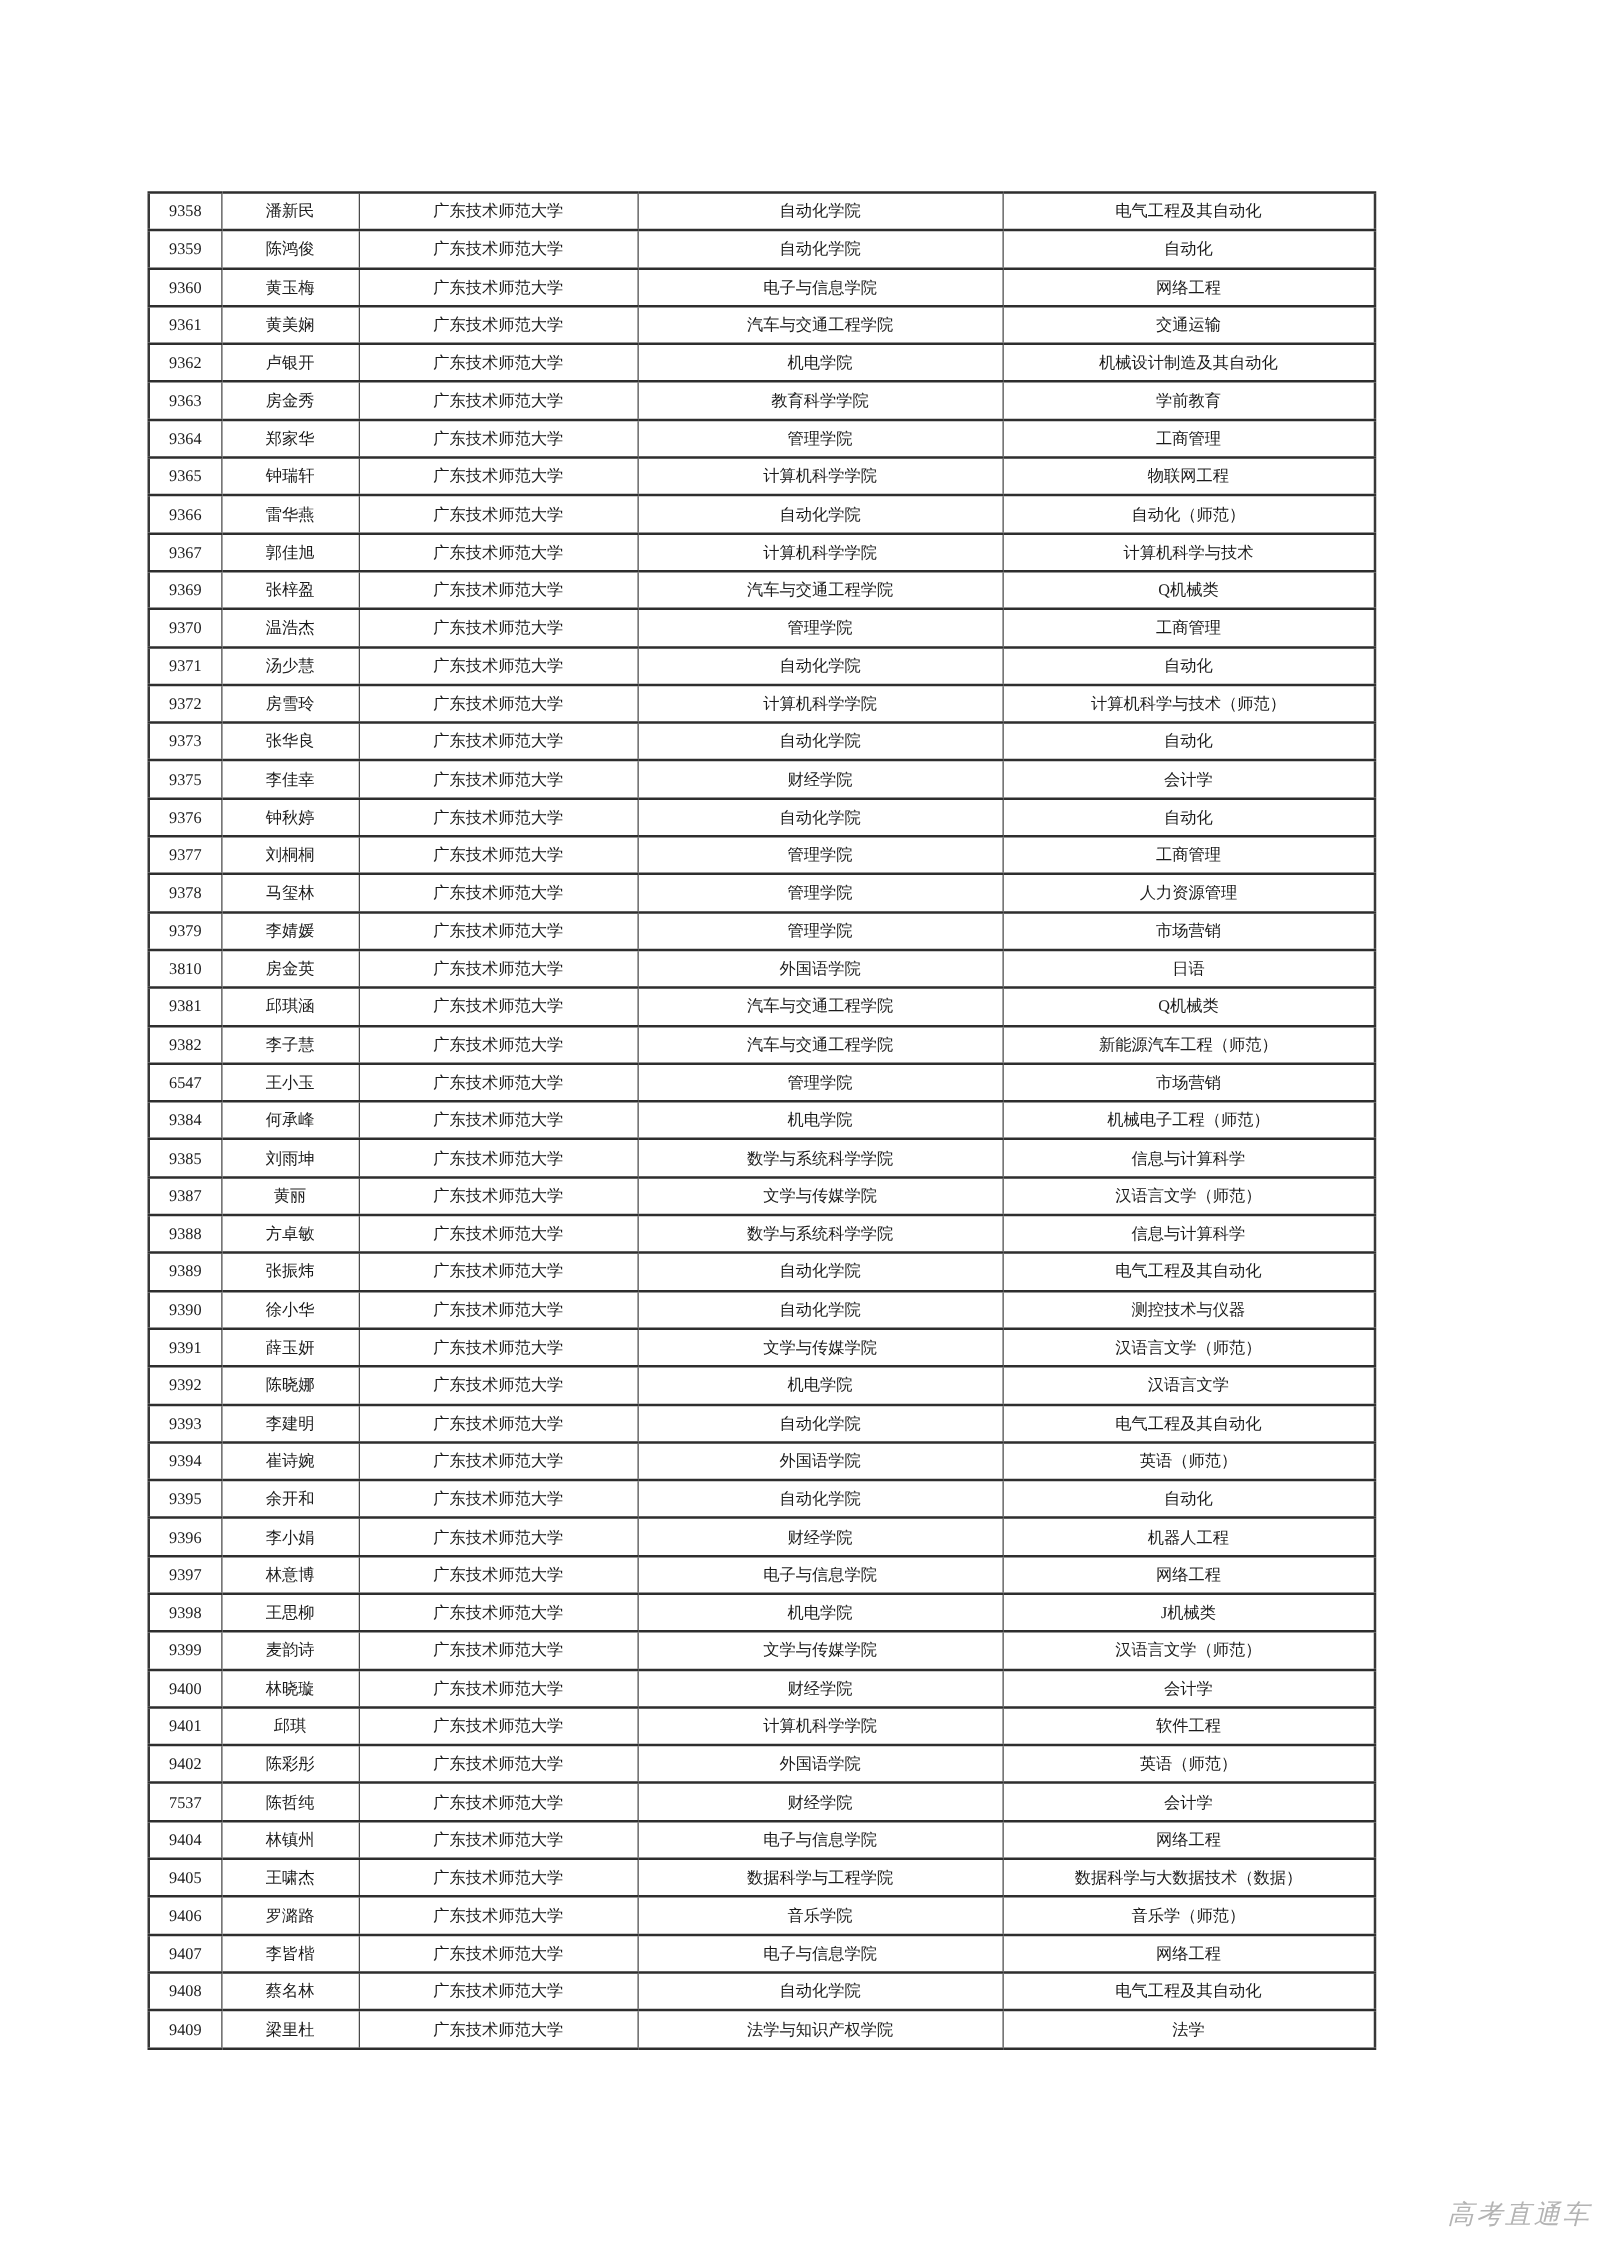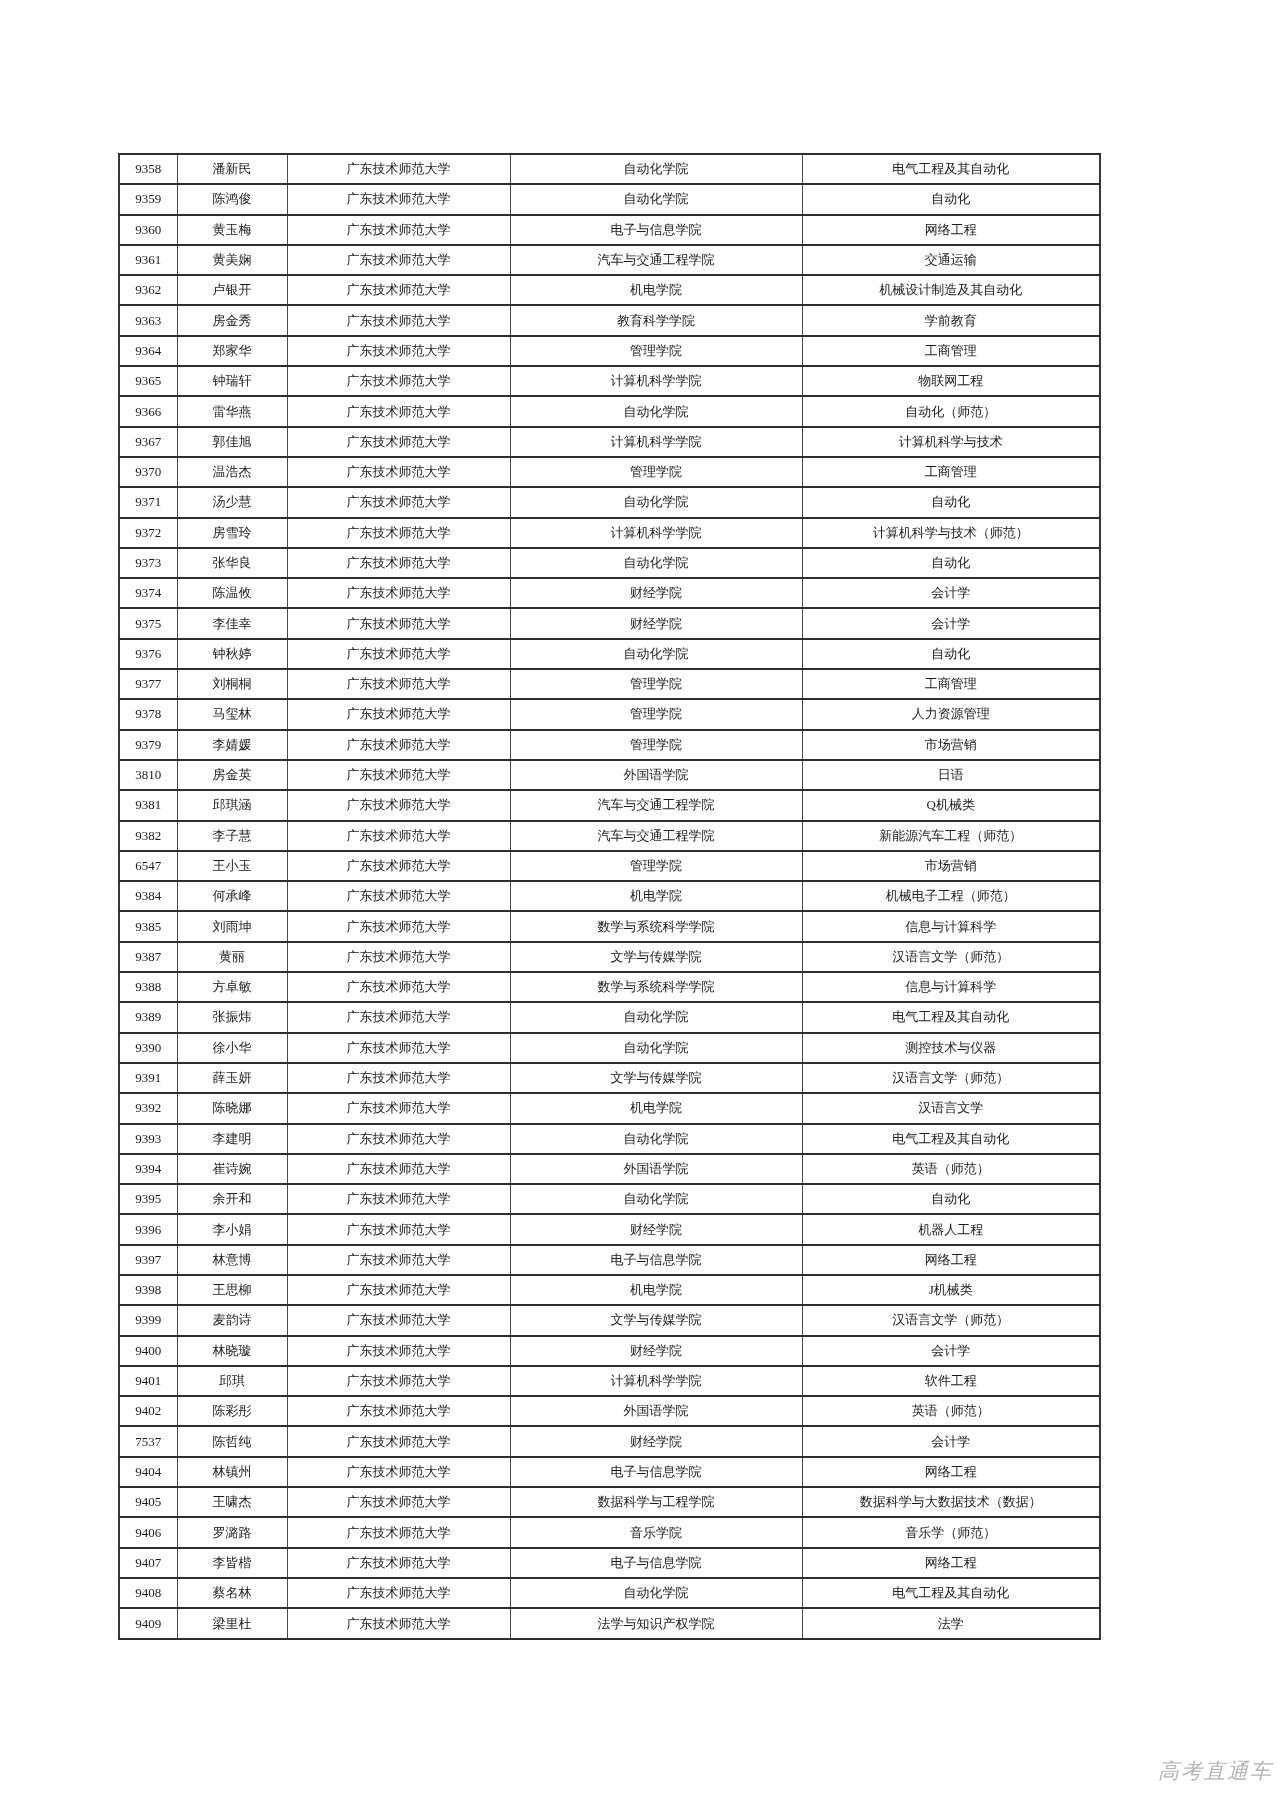--- a/index.html
+++ b/index.html
@@ -141,20 +141,27 @@
 
     <tr>
       <td>9367</td>
       <td>郭佳旭</td>
       <td>广东技术师范大学</td>
       <td>计算机科学学院</td>
       <td>计算机科学与技术</td>
     </tr>
 
 
+    <tr>
+      <td>9369</td>
+      <td>张梓盈</td>
+      <td>广东技术师范大学</td>
+      <td>汽车与交通工程学院</td>
+      <td>Q机械类</td>
+    </tr>
 
     <tr>
       <td>9370</td>
       <td>温浩杰</td>
       <td>广东技术师范大学</td>
       <td>管理学院</td>
       <td>工商管理</td>
     </tr>
 
     <tr>
@@ -174,286 +181,279 @@
     </tr>
 
     <tr>
       <td>9373</td>
       <td>张华良</td>
       <td>广东技术师范大学</td>
       <td>自动化学院</td>
       <td>自动化</td>
     </tr>
 
-    <tr>
-      <td>9374</td>
-      <td>陈温攸</td>
+
+    <tr>
+      <td>9375</td>
+      <td>李佳幸</td>
       <td>广东技术师范大学</td>
       <td>财经学院</td>
       <td>会计学</td>
     </tr>
 
     <tr>
-      <td>9375</td>
-      <td>李佳幸</td>
+      <td>9376</td>
+      <td>钟秋婷</td>
+      <td>广东技术师范大学</td>
+      <td>自动化学院</td>
+      <td>自动化</td>
+    </tr>
+
+    <tr>
+      <td>9377</td>
+      <td>刘桐桐</td>
+      <td>广东技术师范大学</td>
+      <td>管理学院</td>
+      <td>工商管理</td>
+    </tr>
+
+    <tr>
+      <td>9378</td>
+      <td>马玺林</td>
+      <td>广东技术师范大学</td>
+      <td>管理学院</td>
+      <td>人力资源管理</td>
+    </tr>
+
+    <tr>
+      <td>9379</td>
+      <td>李婧媛</td>
+      <td>广东技术师范大学</td>
+      <td>管理学院</td>
+      <td>市场营销</td>
+    </tr>
+
+    <tr>
+      <td>3810</td>
+      <td>房金英</td>
+      <td>广东技术师范大学</td>
+      <td>外国语学院</td>
+      <td>日语</td>
+    </tr>
+
+    <tr>
+      <td>9381</td>
+      <td>邱琪涵</td>
+      <td>广东技术师范大学</td>
+      <td>汽车与交通工程学院</td>
+      <td>Q机械类</td>
+    </tr>
+
+    <tr>
+      <td>9382</td>
+      <td>李子慧</td>
+      <td>广东技术师范大学</td>
+      <td>汽车与交通工程学院</td>
+      <td>新能源汽车工程（师范）</td>
+    </tr>
+
+    <tr>
+      <td>6547</td>
+      <td>王小玉</td>
+      <td>广东技术师范大学</td>
+      <td>管理学院</td>
+      <td>市场营销</td>
+    </tr>
+
+    <tr>
+      <td>9384</td>
+      <td>何承峰</td>
+      <td>广东技术师范大学</td>
+      <td>机电学院</td>
+      <td>机械电子工程（师范）</td>
+    </tr>
+
+    <tr>
+      <td>9385</td>
+      <td>刘雨坤</td>
+      <td>广东技术师范大学</td>
+      <td>数学与系统科学学院</td>
+      <td>信息与计算科学</td>
+    </tr>
+
+
+    <tr>
+      <td>9387</td>
+      <td>黄丽</td>
+      <td>广东技术师范大学</td>
+      <td>文学与传媒学院</td>
+      <td>汉语言文学（师范）</td>
+    </tr>
+
+    <tr>
+      <td>9388</td>
+      <td>方卓敏</td>
+      <td>广东技术师范大学</td>
+      <td>数学与系统科学学院</td>
+      <td>信息与计算科学</td>
+    </tr>
+
+    <tr>
+      <td>9389</td>
+      <td>张振炜</td>
+      <td>广东技术师范大学</td>
+      <td>自动化学院</td>
+      <td>电气工程及其自动化</td>
+    </tr>
+
+    <tr>
+      <td>9390</td>
+      <td>徐小华</td>
+      <td>广东技术师范大学</td>
+      <td>自动化学院</td>
+      <td>测控技术与仪器</td>
+    </tr>
+
+    <tr>
+      <td>9391</td>
+      <td>薛玉妍</td>
+      <td>广东技术师范大学</td>
+      <td>文学与传媒学院</td>
+      <td>汉语言文学（师范）</td>
+    </tr>
+
+    <tr>
+      <td>9392</td>
+      <td>陈晓娜</td>
+      <td>广东技术师范大学</td>
+      <td>机电学院</td>
+      <td>汉语言文学</td>
+    </tr>
+
+    <tr>
+      <td>9393</td>
+      <td>李建明</td>
+      <td>广东技术师范大学</td>
+      <td>自动化学院</td>
+      <td>电气工程及其自动化</td>
+    </tr>
+
+    <tr>
+      <td>9394</td>
+      <td>崔诗婉</td>
+      <td>广东技术师范大学</td>
+      <td>外国语学院</td>
+      <td>英语（师范）</td>
+    </tr>
+
+    <tr>
+      <td>9395</td>
+      <td>余开和</td>
+      <td>广东技术师范大学</td>
+      <td>自动化学院</td>
+      <td>自动化</td>
+    </tr>
+
+    <tr>
+      <td>9396</td>
+      <td>李小娟</td>
+      <td>广东技术师范大学</td>
+      <td>财经学院</td>
+      <td>机器人工程</td>
+    </tr>
+
+    <tr>
+      <td>9397</td>
+      <td>林意博</td>
+      <td>广东技术师范大学</td>
+      <td>电子与信息学院</td>
+      <td>网络工程</td>
+    </tr>
+
+    <tr>
+      <td>9398</td>
+      <td>王思柳</td>
+      <td>广东技术师范大学</td>
+      <td>机电学院</td>
+      <td>J机械类</td>
+    </tr>
+
+    <tr>
+      <td>9399</td>
+      <td>麦韵诗</td>
+      <td>广东技术师范大学</td>
+      <td>文学与传媒学院</td>
+      <td>汉语言文学（师范）</td>
+    </tr>
+
+    <tr>
+      <td>9400</td>
+      <td>林晓璇</td>
       <td>广东技术师范大学</td>
       <td>财经学院</td>
       <td>会计学</td>
     </tr>
 
     <tr>
-      <td>9376</td>
-      <td>钟秋婷</td>
-      <td>广东技术师范大学</td>
-      <td>自动化学院</td>
-      <td>自动化</td>
-    </tr>
-
-    <tr>
-      <td>9377</td>
-      <td>刘桐桐</td>
-      <td>广东技术师范大学</td>
-      <td>管理学院</td>
-      <td>工商管理</td>
-    </tr>
-
-    <tr>
-      <td>9378</td>
-      <td>马玺林</td>
-      <td>广东技术师范大学</td>
-      <td>管理学院</td>
-      <td>人力资源管理</td>
-    </tr>
-
-    <tr>
-      <td>9379</td>
-      <td>李婧媛</td>
-      <td>广东技术师范大学</td>
-      <td>管理学院</td>
-      <td>市场营销</td>
-    </tr>
-
-    <tr>
-      <td>3810</td>
-      <td>房金英</td>
-      <td>广东技术师范大学</td>
-      <td>外国语学院</td>
-      <td>日语</td>
-    </tr>
-
-    <tr>
-      <td>9381</td>
-      <td>邱琪涵</td>
-      <td>广东技术师范大学</td>
-      <td>汽车与交通工程学院</td>
-      <td>Q机械类</td>
-    </tr>
-
-    <tr>
-      <td>9382</td>
-      <td>李子慧</td>
-      <td>广东技术师范大学</td>
-      <td>汽车与交通工程学院</td>
-      <td>新能源汽车工程（师范）</td>
-    </tr>
-
-    <tr>
-      <td>6547</td>
-      <td>王小玉</td>
-      <td>广东技术师范大学</td>
-      <td>管理学院</td>
-      <td>市场营销</td>
-    </tr>
-
-    <tr>
-      <td>9384</td>
-      <td>何承峰</td>
-      <td>广东技术师范大学</td>
-      <td>机电学院</td>
-      <td>机械电子工程（师范）</td>
-    </tr>
-
-    <tr>
-      <td>9385</td>
-      <td>刘雨坤</td>
-      <td>广东技术师范大学</td>
-      <td>数学与系统科学学院</td>
-      <td>信息与计算科学</td>
-    </tr>
-
-
-    <tr>
-      <td>9387</td>
-      <td>黄丽</td>
-      <td>广东技术师范大学</td>
-      <td>文学与传媒学院</td>
-      <td>汉语言文学（师范）</td>
-    </tr>
-
-    <tr>
-      <td>9388</td>
-      <td>方卓敏</td>
-      <td>广东技术师范大学</td>
-      <td>数学与系统科学学院</td>
-      <td>信息与计算科学</td>
-    </tr>
-
-    <tr>
-      <td>9389</td>
-      <td>张振炜</td>
-      <td>广东技术师范大学</td>
-      <td>自动化学院</td>
-      <td>电气工程及其自动化</td>
-    </tr>
-
-    <tr>
-      <td>9390</td>
-      <td>徐小华</td>
-      <td>广东技术师范大学</td>
-      <td>自动化学院</td>
-      <td>测控技术与仪器</td>
-    </tr>
-
-    <tr>
-      <td>9391</td>
-      <td>薛玉妍</td>
-      <td>广东技术师范大学</td>
-      <td>文学与传媒学院</td>
-      <td>汉语言文学（师范）</td>
-    </tr>
-
-    <tr>
-      <td>9392</td>
-      <td>陈晓娜</td>
-      <td>广东技术师范大学</td>
-      <td>机电学院</td>
-      <td>汉语言文学</td>
-    </tr>
-
-    <tr>
-      <td>9393</td>
-      <td>李建明</td>
-      <td>广东技术师范大学</td>
-      <td>自动化学院</td>
-      <td>电气工程及其自动化</td>
-    </tr>
-
-    <tr>
-      <td>9394</td>
-      <td>崔诗婉</td>
+      <td>9401</td>
+      <td>邱琪</td>
+      <td>广东技术师范大学</td>
+      <td>计算机科学学院</td>
+      <td>软件工程</td>
+    </tr>
+
+    <tr>
+      <td>9402</td>
+      <td>陈彩彤</td>
       <td>广东技术师范大学</td>
       <td>外国语学院</td>
       <td>英语（师范）</td>
     </tr>
 
     <tr>
-      <td>9395</td>
-      <td>余开和</td>
-      <td>广东技术师范大学</td>
-      <td>自动化学院</td>
-      <td>自动化</td>
-    </tr>
-
-    <tr>
-      <td>9396</td>
-      <td>李小娟</td>
+      <td>7537</td>
+      <td>陈哲纯</td>
       <td>广东技术师范大学</td>
       <td>财经学院</td>
-      <td>机器人工程</td>
-    </tr>
-
-    <tr>
-      <td>9397</td>
-      <td>林意博</td>
+      <td>会计学</td>
+    </tr>
+
+    <tr>
+      <td>9404</td>
+      <td>林镇州</td>
       <td>广东技术师范大学</td>
       <td>电子与信息学院</td>
       <td>网络工程</td>
     </tr>
 
     <tr>
-      <td>9398</td>
-      <td>王思柳</td>
-      <td>广东技术师范大学</td>
-      <td>机电学院</td>
-      <td>J机械类</td>
-    </tr>
-
-    <tr>
-      <td>9399</td>
-      <td>麦韵诗</td>
-      <td>广东技术师范大学</td>
-      <td>文学与传媒学院</td>
-      <td>汉语言文学（师范）</td>
-    </tr>
-
-    <tr>
-      <td>9400</td>
-      <td>林晓璇</td>
-      <td>广东技术师范大学</td>
-      <td>财经学院</td>
-      <td>会计学</td>
-    </tr>
-
-    <tr>
-      <td>9401</td>
-      <td>邱琪</td>
-      <td>广东技术师范大学</td>
-      <td>计算机科学学院</td>
-      <td>软件工程</td>
-    </tr>
-
-    <tr>
-      <td>9402</td>
-      <td>陈彩彤</td>
-      <td>广东技术师范大学</td>
-      <td>外国语学院</td>
-      <td>英语（师范）</td>
-    </tr>
-
-    <tr>
-      <td>7537</td>
-      <td>陈哲纯</td>
-      <td>广东技术师范大学</td>
-      <td>财经学院</td>
-      <td>会计学</td>
-    </tr>
-
-    <tr>
-      <td>9404</td>
-      <td>林镇州</td>
+      <td>9405</td>
+      <td>王啸杰</td>
+      <td>广东技术师范大学</td>
+      <td>数据科学与工程学院</td>
+      <td>数据科学与大数据技术（数据）</td>
+    </tr>
+
+    <tr>
+      <td>9406</td>
+      <td>罗潞路</td>
+      <td>广东技术师范大学</td>
+      <td>音乐学院</td>
+      <td>音乐学（师范）</td>
+    </tr>
+
+    <tr>
+      <td>9407</td>
+      <td>李皆楷</td>
       <td>广东技术师范大学</td>
       <td>电子与信息学院</td>
       <td>网络工程</td>
     </tr>
 
     <tr>
-      <td>9405</td>
-      <td>王啸杰</td>
-      <td>广东技术师范大学</td>
-      <td>数据科学与工程学院</td>
-      <td>数据科学与大数据技术（数据）</td>
-    </tr>
-
-    <tr>
-      <td>9406</td>
-      <td>罗潞路</td>
-      <td>广东技术师范大学</td>
-      <td>音乐学院</td>
-      <td>音乐学（师范）</td>
-    </tr>
-
-    <tr>
-      <td>9407</td>
-      <td>李皆楷</td>
-      <td>广东技术师范大学</td>
-      <td>电子与信息学院</td>
-      <td>网络工程</td>
-    </tr>
-
-    <tr>
       <td>9408</td>
       <td>蔡名林</td>
       <td>广东技术师范大学</td>
       <td>自动化学院</td>
       <td>电气工程及其自动化</td>
     </tr>
 
     <tr>
       <td>9409</td>
       <td>梁里杜</td>

